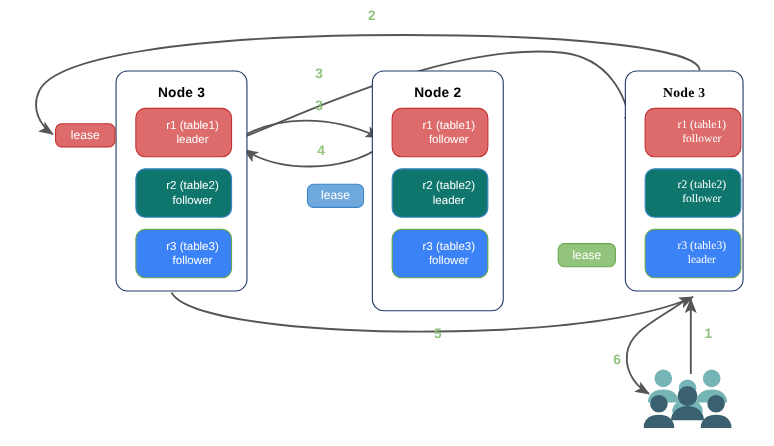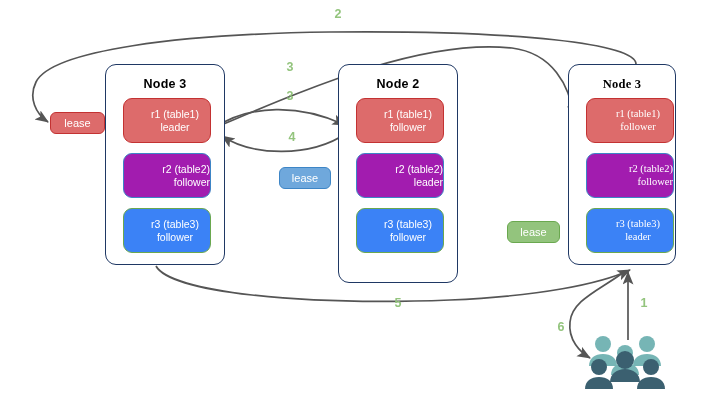--- a/index.html
+++ b/index.html
@@ -47,21 +47,21 @@
     flex-direction: column;
     align-items: center;
     justify-content: center;
     color: #ffffff;
     font-size: 10.5px;
     line-height: 12.5px;
     text-align: center;
     padding-left: 16px;
   }
   .rep-red   { background: #dd6b6b; border: 1.6px solid #c33232; }
-  .rep-blue  { background: #a21caf; border: 1.6px solid #3d85c6; align-items: flex-end; }
+  .rep-blue  { background: #0f766e; border: 1.6px solid #3d85c6; }
   .rep-green { background: #3b82f6; border: 1.6px solid #6aa84f; }
 
   .lease {
     position: absolute;
     box-sizing: border-box;
     border-radius: 6px;
     display: flex;
     align-items: center;
     justify-content: center;
     color: #ffffff;

